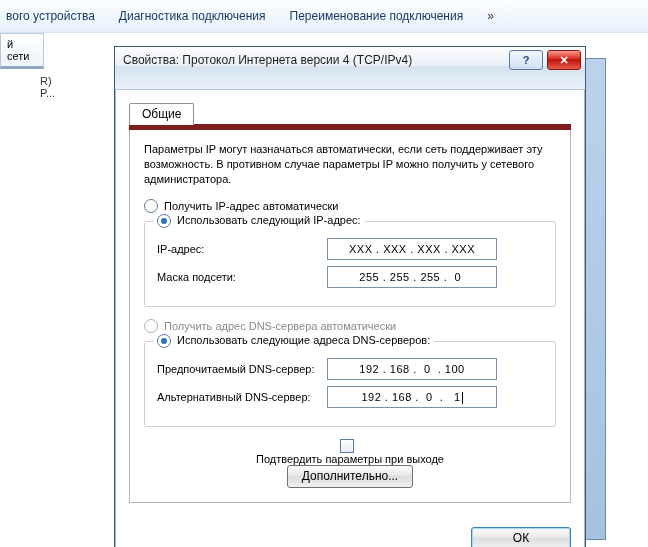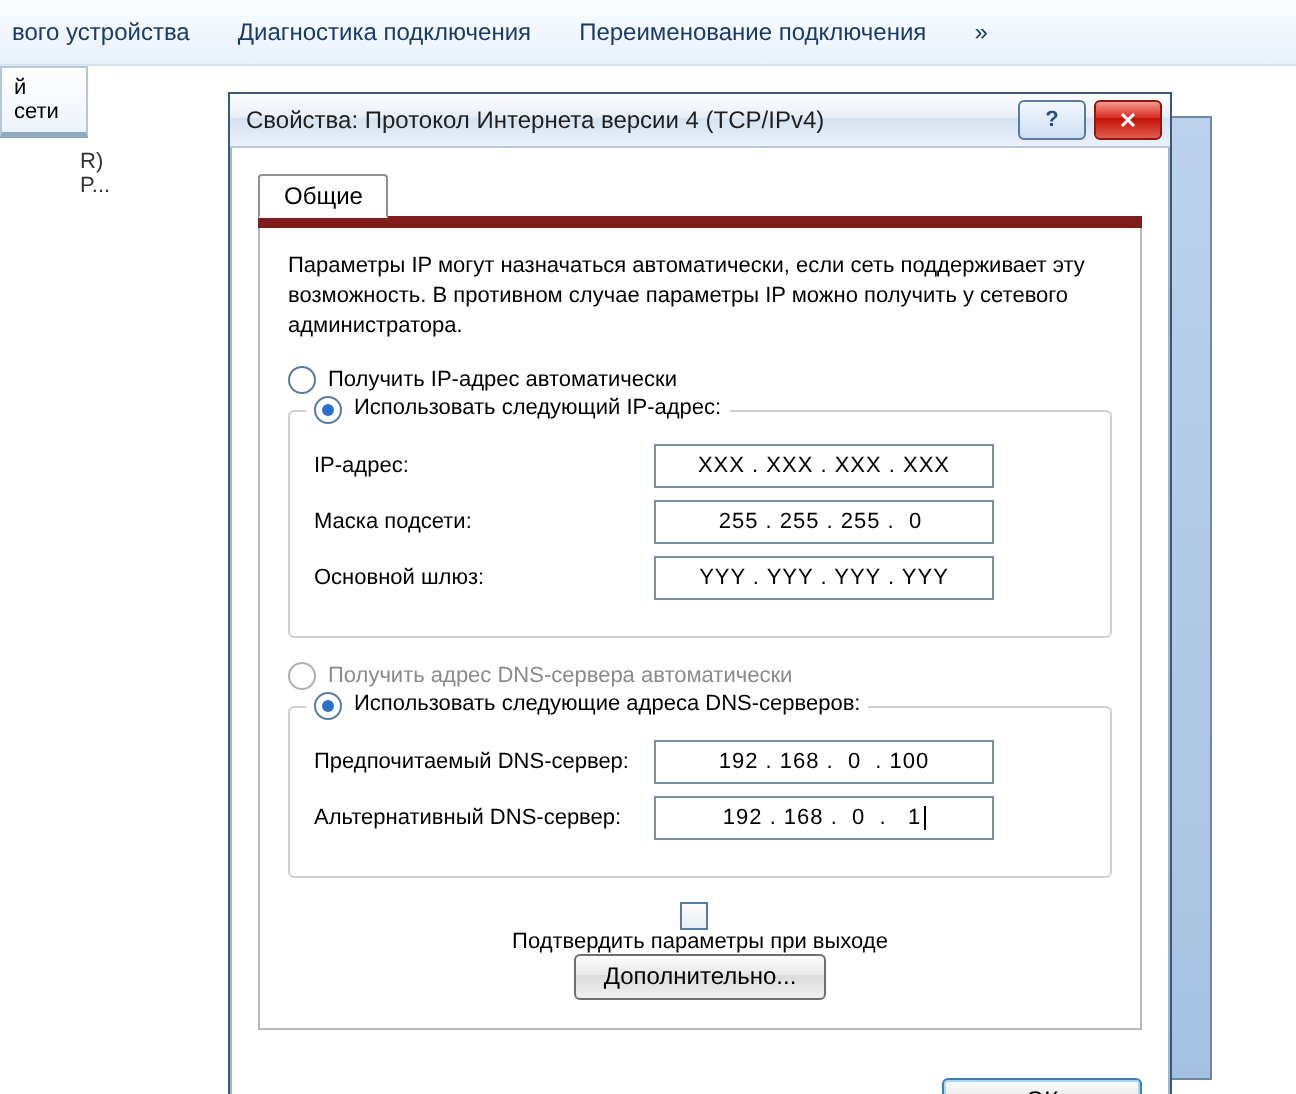--- a/index.html
+++ b/index.html
@@ -5,21 +5,21 @@
   html,body{margin:0;padding:0;font-family:"Segoe UI",Tahoma,sans-serif;font-size:11px;background:#fff;color:#000;}
   .page{width:648px;height:547px;position:relative;overflow:hidden;background:#fff;}
   .toolbar{height:32px;background:linear-gradient(#fafdff,#e8f1fb);border-bottom:1px solid #d6e3f0;display:flex;align-items:center;padding-left:6px;color:#1a3b68;font-size:12px;}
   .toolbar span{margin-right:24px;}
   .toolbar .chev{color:#1a3b68;}
   .sidepane{position:absolute;left:0;top:33px;width:44px;}
   .sidetab{border:1px solid #b5c7d9;border-bottom:3px solid #8fa8c2;background:linear-gradient(#fefefe,#eef4fb);padding:4px 6px;font-size:11px;}
   .sidelabel{margin-top:6px;color:#333;padding-left:4px;margin-left:36px;}
   .shadowbox{position:absolute;left:134px;top:58px;width:470px;height:480px;background:linear-gradient(#bcd2ec,#a6c1e0);border:1px solid #6f88a6;}
   .dialog{position:absolute;left:114px;top:46px;width:470px;background:#fff;border:1px solid #3b5a7a;box-shadow:0 0 0 1px #9db7d4 inset;}
-  .titlebar{height:26px;background:linear-gradient(#fdfdfe,#e9eef6 45%,#d6e2f0 46%,#e9f1fb);display:flex;align-items:center;padding:0 4px 0 8px;border-bottom:1px solid #b8c7da;}
+  .titlebar{height:26px;background:linear-gradient(#fdfdfe,#e9eef6 45%,#d6e2f0 46%,#e9f1fb);display:flex;align-items:center;padding:0 4px 16px 8px;border-bottom:1px solid #b8c7da;}
   .titlebar .title{flex:1;font-size:12px;color:#1f1f1f;}
   .titlebtn{width:32px;height:18px;border:1px solid #5a7aa0;border-radius:3px;margin-left:4px;display:flex;align-items:center;justify-content:center;font-weight:bold;color:#2a4d7a;background:linear-gradient(#f2f7fd,#cfe0f4);}
   .closebtn{background:linear-gradient(#f39a8f,#d9281b 45%,#c11207 46%,#e35a4d);border:1px solid #8a1a10;color:#fff;font-size:11px;}
   .body{padding:10px 14px 14px 14px;}
   .tabhdr{display:flex;align-items:flex-end;height:24px;border-bottom:6px solid #7f1d1d;}
   .tab{border:1px solid #919191;border-bottom:1px solid #fff;background:#fff;padding:3px 12px;border-radius:2px 2px 0 0;position:relative;top:1px;font-size:12px;}
   .tabbody{border:1px solid #b8b8b8;border-top:none;padding:12px 14px 14px 14px;}
   .intro{font-size:11px;line-height:1.35;margin-bottom:12px;}
   .group{border:1px solid #cfcfcf;border-radius:3px;padding:10px 12px 12px 12px;margin:8px 0 12px 0;position:relative;}
   .radio-row{display:flex;align-items:center;margin:2px 0 6px 0;}
@@ -85,24 +85,20 @@
             <span>Использовать следующий IP-адрес:</span>
           </div>
           <div class="field">
             <span class="lbl">IP-адрес:</span>
             <div class="inp">XXX . XXX . XXX . XXX</div>
           </div>
           <div class="field">
             <span class="lbl">Маска подсети:</span>
             <div class="inp">255 . 255 . 255 .  0 </div>
           </div>
-          <div class="field">
-            <span class="lbl">Основной шлюз:</span>
-            <div class="inp">YYY . YYY . YYY . YYY</div>
-          </div>
         </div>
 
         <div class="radio-row disabled">
           <div class="radio disabled"></div>
           <span>Получить адрес DNS-сервера автоматически</span>
         </div>
 
         <div class="group">
           <div class="legend">
             <div class="radio">

